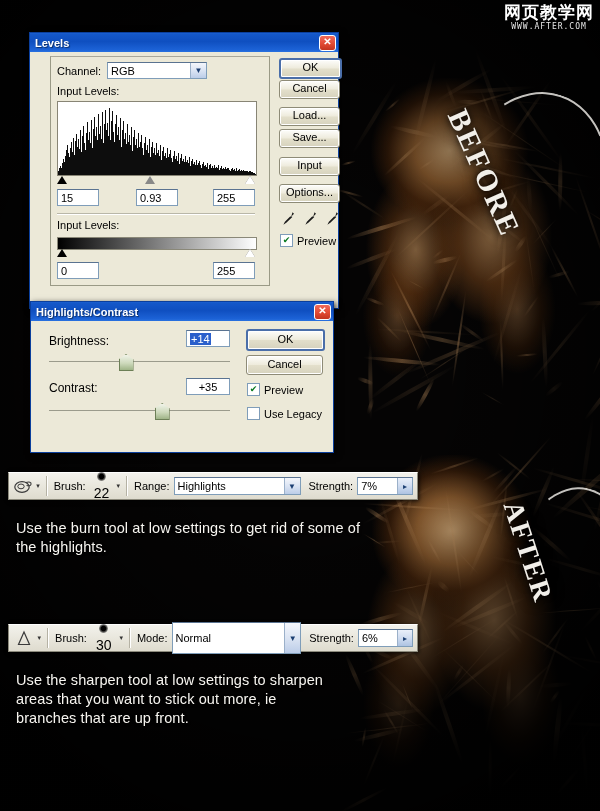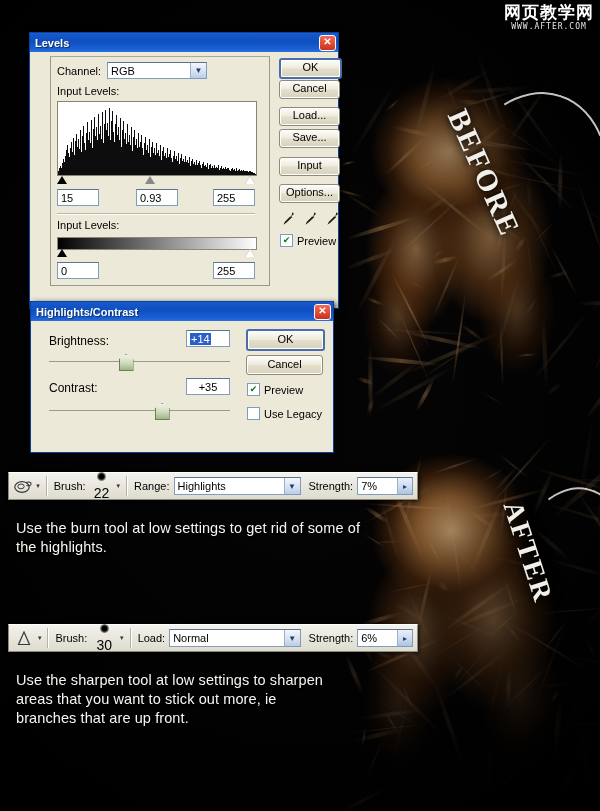--- a/index.html
+++ b/index.html
@@ -790,22 +790,22 @@
   </div>
   <span class="tiny-arrow">▾</span>
   <div class="ob-sep"></div>
   <span class="ob-lbl">Brush:</span>
   <div class="brush-preview">
     <span class="brush-dot"></span>
     <span class="brush-num">30</span>
   </div>
   <span class="tiny-arrow">▾</span>
   <div class="ob-sep"></div>
-  <span class="ob-lbl">Load:</span>
-  <div class="xp-select" style="width:132px;height:18px;gap:28px;">
+  <span class="ob-lbl">Mode:</span>
+  <div class="xp-select" style="width:132px;height:32px;gap:28px;">
     <span>Normal</span>
     <span class="sel-arrow">▼</span>
   </div>
   <span class="ob-lbl" style="margin-left:8px;">Strength:</span>
   <div class="xp-select" style="width:56px;height:18px;">
     <span>6%</span>
     <span class="spin-arrow">▸</span>
   </div>
 </div>
 

